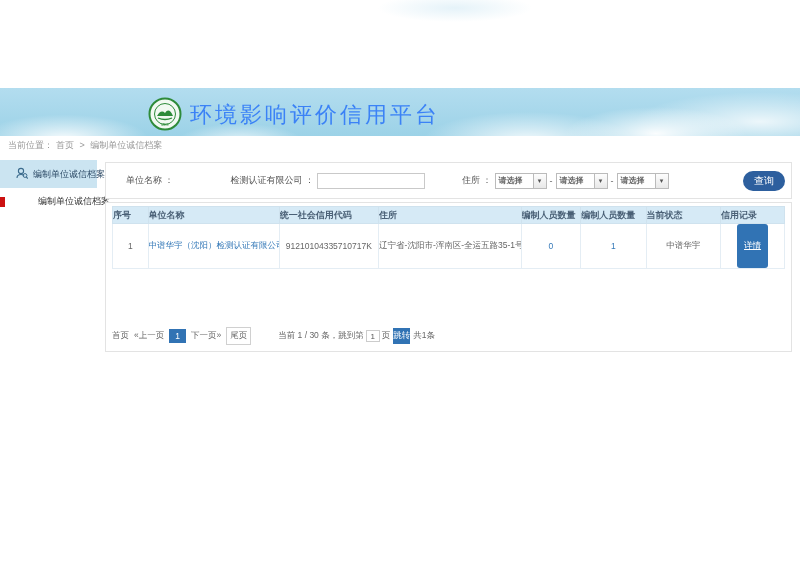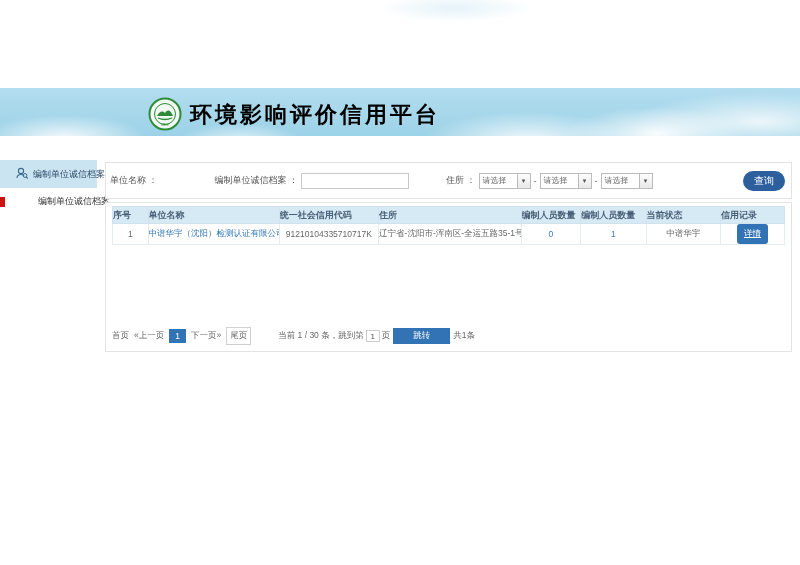--- a/index.html
+++ b/index.html
@@ -17,21 +17,21 @@
       radial-gradient(ellipse 90px 26px at 30% 112%, rgba(255,255,255,.75), rgba(255,255,255,0) 70%),
       linear-gradient(#b3ddef, #9cd2e7);
   }
   .top-haze {
     position:absolute; left:0; top:0; width:800px; height:88px;
     background: radial-gradient(ellipse 110px 20px at 455px 8px, rgba(190,224,240,.4), rgba(255,255,255,0) 70%);
   }
   .logo { position:absolute; left:148px; top:97px; width:34px; height:34px; }
   .banner-title {
     position:absolute; left:190px; top:100px;
-    font-size:22px; font-weight:bold; color:#000000; letter-spacing:3px;
+    font-size:22px; font-weight:normal; color:#3b82f6; letter-spacing:3px;
     font-family:"Liberation Sans", sans-serif;
   }
 
   
   .breadcrumb { position:absolute; left:8px; top:139px; font-size:9px; color:#999; }
   .breadcrumb span { margin-right:3px; }
   .breadcrumb .bc-home { color:#999; }
 
   
   .sidebar { position:absolute; left:0; top:160px; width:97px; }
@@ -52,21 +52,21 @@
     position:absolute; left:105px; top:162px; width:687px; height:37px;
     background:#fff; border:1px solid #e3e3e3;
     display:flex; align-items:center;
   }
   .f-label { font-size:9px; color:#555; white-space:nowrap; }
   .f-input {
     height:16px; border:1px solid #c9c9c9; background:#fff; font-size:8px; color:#777;
     padding:0 3px; font-family:"Liberation Sans", sans-serif;
   }
   .sel { display:flex; align-items:center; height:16px; border:1px solid #bbb; background:#fff; }
-  .sel .sel-txt { font-size:8px; color:#666; padding:0 3px; flex:1; white-space:nowrap; }
+  .sel .sel-txt { font-size:8px; color:#666; padding:0 3px; flex:1; white-space:nowrap;font-weight:bold; }
   .sel .sel-arrow {
     width:13px; height:14px; border-left:1px solid #bbb; background:linear-gradient(#fdfdfd,#e8e8e8);
     display:flex; align-items:center; justify-content:center; font-size:7px; color:#555;
   }
   .dash { font-size:9px; color:#666; margin:0 3px; }
   .btn-search {
     margin-left:auto; margin-right:6px; background:#2d5f9e; color:#fff; font-size:10px;
     padding:3px 11px; border:none; border-radius:14px; cursor:pointer;
     font-family:"Liberation Sans", sans-serif;
   }
@@ -80,40 +80,40 @@
     background:#d6eaf6; border:1px solid #cfe2ee; font-size:9px; color:#4a6076;
     font-weight:bold; height:17px; text-align:left; white-space:nowrap; overflow:hidden;
   }
   table.grid td {
     border:1px solid #e4edf4; font-size:8.5px; color:#666; height:18px; text-align:center;
     white-space:nowrap; overflow:hidden;
   }
   .link { color:#3579b8; text-decoration:none; cursor:pointer; }
   .btn-detail {
     display:inline-block; background:#3173b4; color:#fff; font-size:8.5px;
-    padding:4px 7px; border-radius:3px; cursor:pointer;text-decoration:underline;
+    padding:16px 7px; border-radius:3px; cursor:pointer;text-decoration:underline;
   }
 
   
   .pager {
     position:absolute; left:6px; bottom:6px; right:6px;
     display:flex; align-items:center; font-size:8.5px; color:#666;
   }
   .pg { margin-right:5px; cursor:pointer; white-space:nowrap; }
   .pg-cur {
     background:#3173b4; color:#fff; padding:2px 6px; margin-right:5px; cursor:default;
   }
   .pg-box { border:1px solid #d0d0d0; padding:2px 3px; margin-right:17px; cursor:pointer; }
   .pg-info { margin-left:10px; white-space:nowrap; }
   .jump-input {
     width:14px; height:12px; border:1px solid #ccc; font-size:8px; text-align:center;
     margin:0 2px; color:#555; font-family:"Liberation Sans", sans-serif;
   }
   .btn-go {
-    background:#3173b4; color:#fff; border:none; font-size:8.5px; padding:2px 20px;
+    background:#3173b4; color:#fff; border:none; font-size:8.5px; padding:2px 0;
     margin:0 3px; cursor:pointer; font-family:"Liberation Sans", sans-serif;
   }
 </style>
 </head>
 <body>
 
 <div class="screen">
 
   <div class="top-haze"></div>
 
@@ -122,42 +122,47 @@
     <svg width="34" height="34" viewBox="0 0 34 34">
       <circle cx="17" cy="17" r="15.5" fill="#f2f9f2" stroke="#2e8b3a" stroke-width="2"></circle>
       <circle cx="17" cy="17" r="10.5" fill="none" stroke="#2e8b3a" stroke-width="1"></circle>
       <path d="M9 19 Q13 12 17 16 Q21 10 25 19 Z" fill="#2e8b3a"></path>
       <path d="M10 21 Q17 24 24 21" fill="none" stroke="#2e8b3a" stroke-width="1.3"></path>
       <text x="17" y="29" font-size="3.5" fill="#2e8b3a" text-anchor="middle" font-family="Liberation Sans, sans-serif">MEE</text>
     </svg>
   </div>
   <div class="banner-title">环境影响评价信用平台</div>
 
+  <div class="breadcrumb">
+    <span>当前位置：</span><span class="bc-home">首页</span>
+    <span>&gt;</span>
+    <span>编制单位诚信档案</span>
+  </div>
 
   <div class="sidebar">
     <div class="side-item-active">
       <span>
         <svg width="12" height="12" viewBox="0 0 12 12">
           <circle cx="5" cy="4" r="2.6" fill="none" stroke="#3a6a8c" stroke-width="1.1"></circle>
           <path d="M1 11 Q1 7.5 5 7.5 Q7 7.5 8 8.5" fill="none" stroke="#3a6a8c" stroke-width="1.1"></path>
           <circle cx="9" cy="8.5" r="1.9" fill="none" stroke="#3a6a8c" stroke-width="1"></circle>
           <line x1="10.4" y1="10" x2="11.8" y2="11.5" stroke="#3a6a8c" stroke-width="1.1"></line>
         </svg>
       </span>
       <span class="txt">编制单位诚信档案</span>
     </div>
     <div class="side-item">
       <span class="red-marker"></span>
       <span class="txt">编制单位诚信档案</span>
     </div>
   </div>
 
   <div class="filter-panel">
-    <span class="f-label" style="margin-left:4px">单位名称 ：</span>
-    <span class="f-label" style="margin-left:57px">编制单位诚信档案 ：</span>
+    <span class="f-label" style="margin-left:20px">单位名称 ：</span>
+    <span class="f-label" style="margin-left:57px">检测认证有限公司 ：</span>
     <input class="f-input" style="width: 108px; margin-left: 3px;" value="">
     <span class="f-label" style="margin-left:37px">住所 ：</span>
     <span class="sel" style="width:52px; margin-left:3px">
       <span class="sel-txt">请选择</span>
       <span class="sel-arrow">▾</span>
     </span>
     <span class="dash">-</span>
     <span class="sel" style="width:52px">
       <span class="sel-txt">请选择</span>
       <span class="sel-arrow">▾</span>

